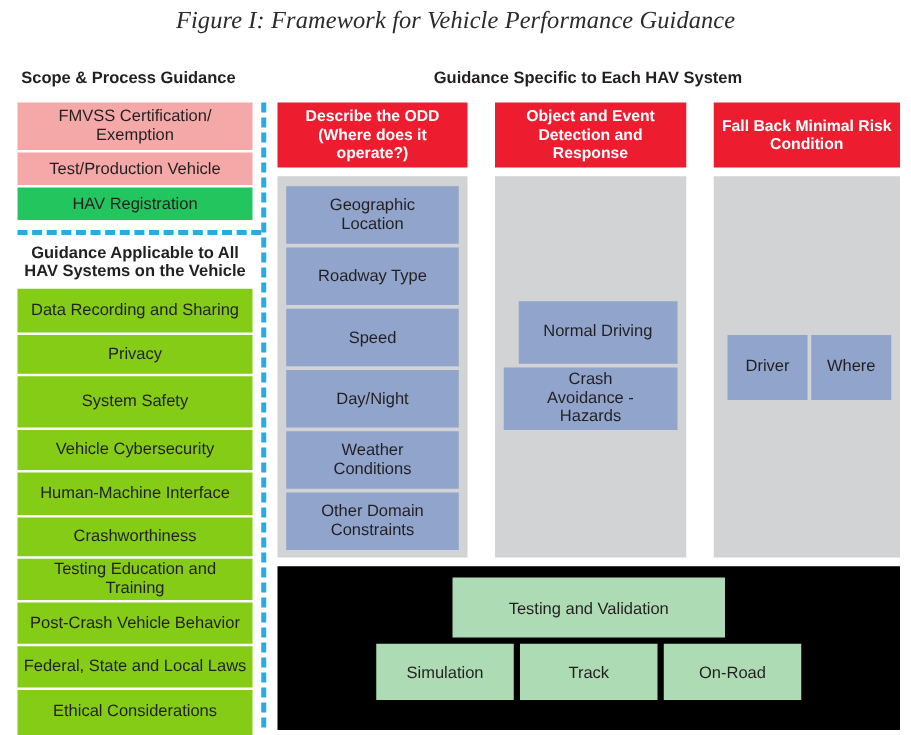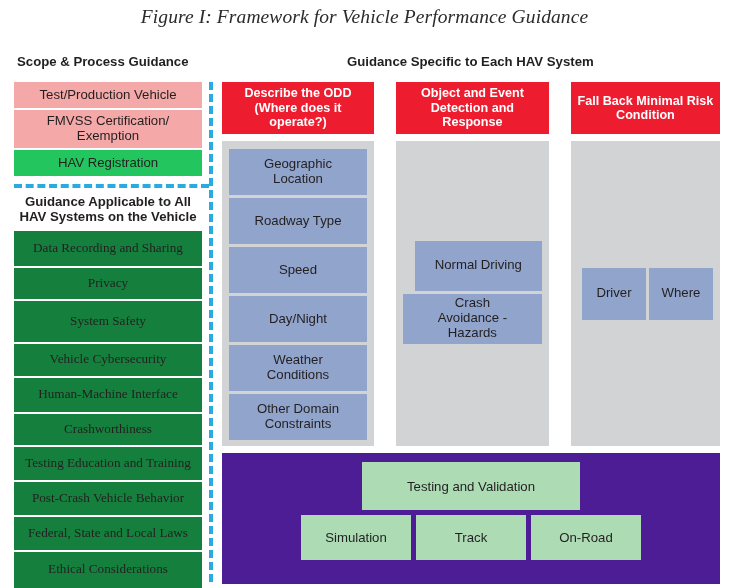--- a/index.html
+++ b/index.html
@@ -56,21 +56,21 @@
     justify-content: center;
     text-align: center;
     font-size: 13.2px;
     line-height: 1.12;
     color: #231f20;
     margin-bottom: 2px;
     padding: 2px 4px;
   }
   .pink  { background: #F4A8A8; }
   .green { background: #22c55e; }
-  .blue  { background: #15803d; font-family: Liberation Serif, serif; }
+  .blue  { background: #84cc16; }
 
   .dash-h {
     width: 195px;
     height: 0;
     border-top: 4px dashed #29ABE2;
     margin: 8px 0 7px 0;
   }
   .subhead {
     width: 188px;
     text-align: center;
@@ -155,21 +155,21 @@
   }
   .pair-row .slate {
     width: 64px;
     height: 52px;
     margin-bottom: 0;
   }
 
   
   .test-band {
     box-sizing: border-box;
-    background: #4c1d95;
+    background: #000000;
     width: 498px;
     height: 131px;
     margin-top: 7px;
     padding: 9px 0 0 0;
     display: flex;
     flex-direction: column;
     align-items: center;
   }
   .gbox {
     box-sizing: border-box;
@@ -188,22 +188,22 @@
 </head>
 <body>
 
 <div class="fig-title">Figure I: Framework for Vehicle Performance Guidance</div>
 
 <div class="col-caption" id="caption-left">Scope &amp; Process Guidance</div>
 <div class="col-caption" id="caption-right">Guidance Specific to Each HAV System</div>
 
 <div class="left-col">
 
+  <div class="lbox pink" style="height:38px">FMVSS Certification/ Exemption</div>
   <div class="lbox pink" style="height:26px">Test/Production Vehicle</div>
-  <div class="lbox pink" style="height:38px">FMVSS Certification/ Exemption</div>
   <div class="lbox green" style="height:26px">HAV Registration</div>
 
   <div class="dash-h"></div>
 
   <div class="subhead">Guidance Applicable to All HAV Systems on the Vehicle</div>
 
   <div class="lbox blue" style="height:35px">Data Recording and Sharing</div>
   <div class="lbox blue" style="height:31px">Privacy</div>
   <div class="lbox blue" style="height:41px">System Safety</div>
   <div class="lbox blue" style="height:32px">Vehicle Cybersecurity</div>

